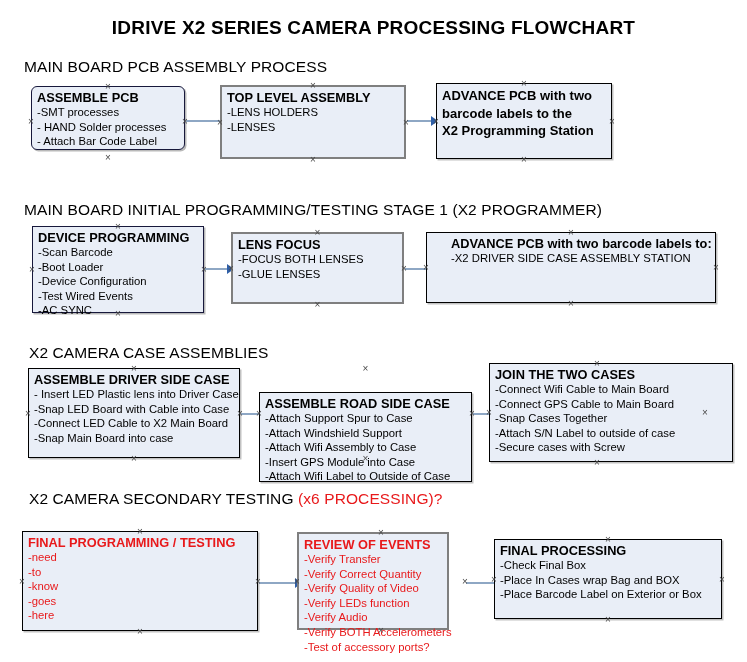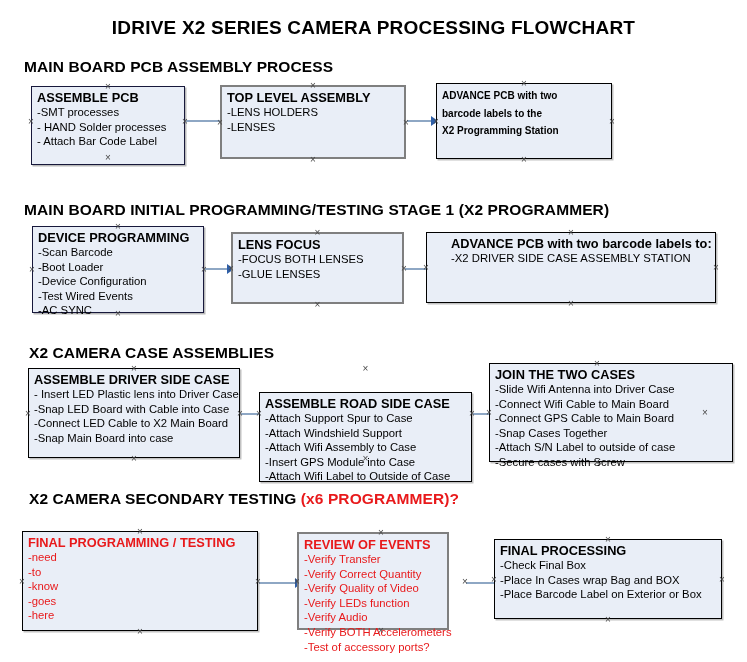--- a/index.html
+++ b/index.html
@@ -9,42 +9,42 @@
     -webkit-font-smoothing:antialiased;overflow:hidden;
   }
   .abs{position:absolute;}
 
   
   .maintitle{
     left:0;top:17px;width:747px;text-align:center;
     font-size:19px;font-weight:bold;color:#000;letter-spacing:.2px;
   }
   .section-head{
-    font-size:15.5px;font-weight:bold;color:#000;white-space:nowrap;letter-spacing:.1px;
+    font-size:15.5px;font-weight:normal;color:#000;white-space:nowrap;letter-spacing:.1px;
   }
   .section-head .red{color:#e8191b;}
 
   
   .box{
     background:#e9eef7;box-sizing:border-box;
     padding:3px 0 0 5px;overflow:visible;
   }
   .b-dark{border:1.2px solid #17183b;box-shadow:1.5px 1.5px 0 0 #b9b9b9;}
   .b-gray{border:2.2px solid #7f7f7f;}
   .b-thin{border:1px solid #000;box-shadow:1.5px 1.5px 0 0 #c2c2c2;}
 
   .b-title{
     font-size:12.8px;font-weight:bold;color:#000;
     line-height:15px;white-space:nowrap;
   }
   .b-line{
     font-size:11.3px;color:#000;line-height:14.6px;white-space:nowrap;
   }
   .b-title.red,.b-line.red{color:#e8191b;}
-  .b-line.bold{font-size:10px;font-weight:bold;line-height:17.5px;}
+  .b-line.bold{font-size:13px;font-weight:bold;line-height:17.5px;}
 
   
   .arrow{height:10px;}
   .arrow .shaft{
     position:absolute;left:0;top:4px;height:1.6px;background:#8ea7c4;
   }
   .arrow .head{
     position:absolute;top:0;width:0;height:0;
     border-top:5px solid transparent;border-bottom:5px solid transparent;
     border-left:7px solid #2f5fa8;
@@ -60,21 +60,21 @@
 </style>
 </head>
 <body>
 
 <div class="abs maintitle">IDRIVE X2  SERIES CAMERA PROCESSING FLOWCHART</div>
 
 <div class="abs section-head" style="left:24px;top:58px;">
   <span>MAIN BOARD PCB ASSEMBLY PROCESS</span>
 </div>
 
-<div class="abs box b-dark" id="s1b1" style="left:31px;top:86px;width:154px;height:79px;">
+<div class="abs box b-dark" id="s1b1" style="left:31px;top:86px;width:154px;height:64px;border-radius:6px;">
   <div class="b-title">ASSEMBLE PCB</div>
   <div class="b-line">-SMT processes</div>
   <div class="b-line">- HAND Solder processes</div>
   <div class="b-line">- Attach Bar Code Label</div>
 </div>
 
 <div class="abs arrow" id="a1a" style="left:186px;top:116px;width:42px;">
   <div class="shaft" style="width:35px;"></div>
     <div class="head" style="left:34px;"></div>
 </div>
@@ -156,30 +156,29 @@
   <div class="b-line">-Attach Wifi Label to Outside of Case</div>
 </div>
 
 <div class="abs arrow" id="a3b" style="left:473px;top:409px;width:28px;">
   <div class="shaft" style="width:21px;"></div>
     <div class="head" style="left:20px;"></div>
 </div>
 
 <div class="abs box b-thin" id="s3b3" style="left:489px;top:363px;width:244px;height:99px;">
   <div class="b-title">JOIN THE TWO CASES</div>
-  <div class="b-line">-Slide Wifi Antenna into Driver Case</div>
   <div class="b-line">-Connect Wifi Cable to Main Board</div>
   <div class="b-line">-Connect GPS Cable to Main Board</div>
   <div class="b-line">-Snap Cases Together</div>
   <div class="b-line">-Attach S/N Label to outside of case</div>
   <div class="b-line">-Secure cases with Screw</div>
 </div>
 
 <div class="abs section-head" style="left:29px;top:490px;">
-  <span>X2 CAMERA SECONDARY TESTING </span><span class="red">(x6 PROGRAMMER)?</span>
+  <span>X2 CAMERA SECONDARY TESTING </span><span class="red">(x6 PROCESSING)?</span>
 </div>
 
 <div class="abs box b-thin" id="s4b1" style="left:22px;top:531px;width:236px;height:100px;">
   <div class="b-title red">FINAL PROGRAMMING / TESTING</div>
   <div class="b-line red">-need</div>
   <div class="b-line red">-to</div>
   <div class="b-line red">-know</div>
   <div class="b-line red">-goes</div>
   <div class="b-line red">-here</div>
 </div>

